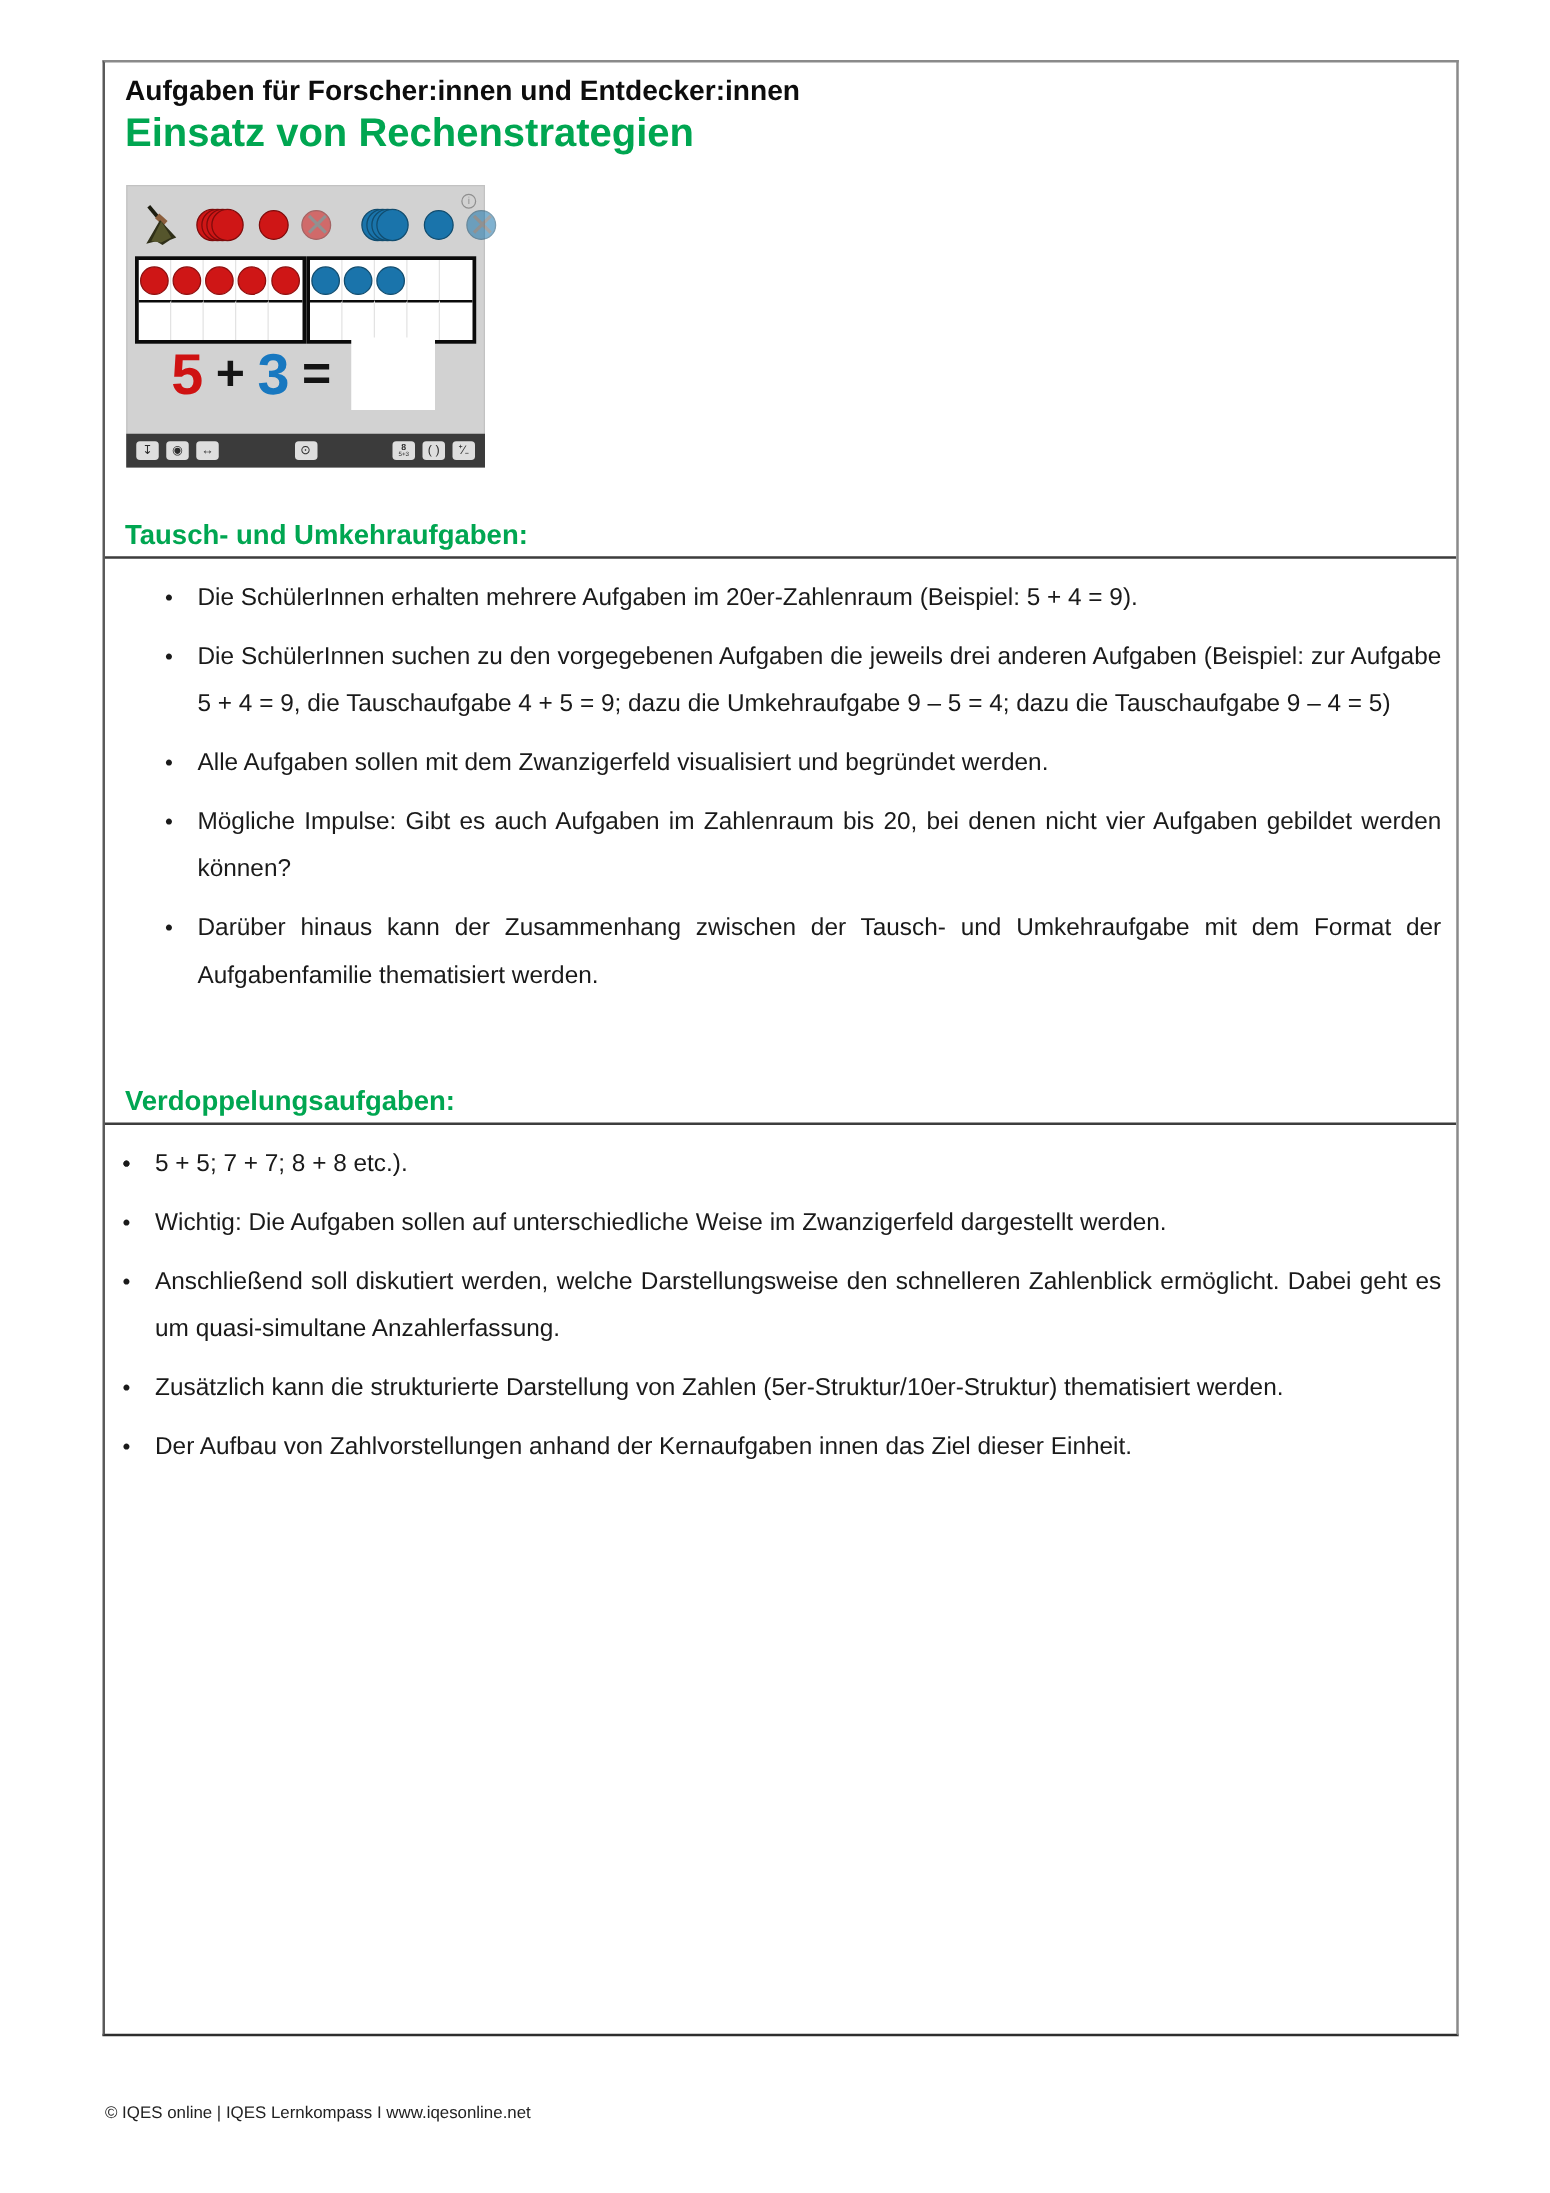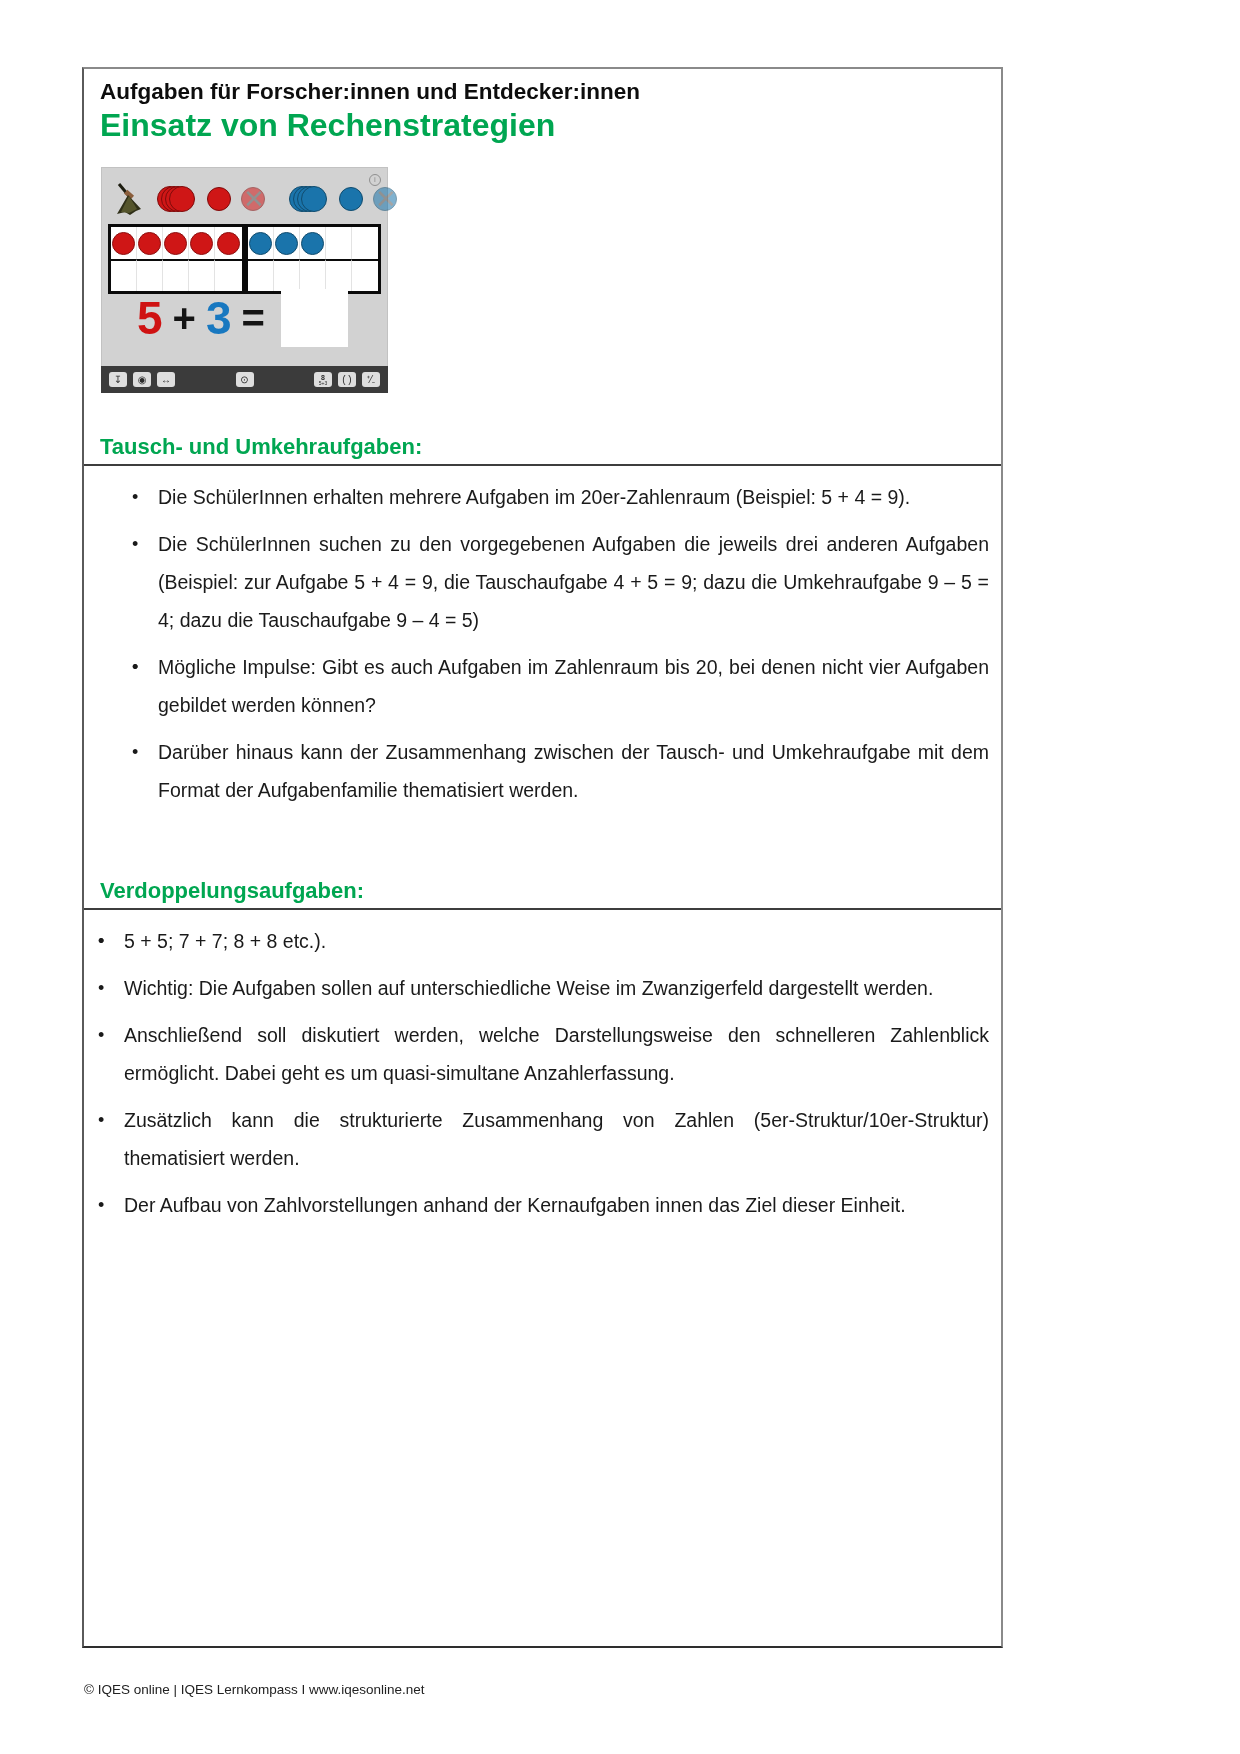--- a/index.html
+++ b/index.html
@@ -1,21 +1,21 @@
 <!DOCTYPE html>
 <html style="--accent: #00a651; --red: #cf1616; --blue: #1a74ab;"><head>
 <meta charset="utf-8">
 <style>
   * { margin:0; padding:0; box-sizing:border-box; }
   html,body { width:1240px; height:1754px; background:#ffffff;
               font-family:"Liberation Sans", sans-serif; color:#1a1a1a; }
   body { position:relative; }
 
   .page-frame {
-    position:absolute; left:82px; top:67px; width:921px; height:1581px;
+    position:absolute; left:82px; top:48px; width:1085px; height:1581px;
     border:2px solid #8a8a8a; border-left-color:#5a5a5a; border-bottom-color:#2e2e2e;
     padding:6px 12px 0 16px; background:#fff; overflow:hidden;
   }
 
   .doc-title { font-size:22.5px; font-weight:bold; color:#0d0d0d; line-height:30px; margin-top:2px; }
   .doc-subtitle { font-size:32px; font-weight:bold; color:var(--accent,#00a651); line-height:33px; margin-top:2px; }
 
   
   .app { position:relative; width:287px; height:226px; background:#d2d2d2; margin-top:25px; margin-left:1px;
          box-shadow:0 0 0 1px #c2c2c2 inset; }
@@ -183,32 +183,32 @@
         <div class="tb-icon tb-right">⁺⁄₋</div>
       </div>
   </div>
 
   <div id="sections">
       <div class="section sec-tausch">
         <div class="section-head">Tausch- und Umkehraufgaben:</div>
         <div class="list list-wide">
           <div class="item"><span class="dot">•</span><span>Die SchülerInnen erhalten mehrere Aufgaben im 20er-Zahlenraum (Beispiel: 5 + 4 = 9).</span></div>
           <div class="item"><span class="dot">•</span><span>Die SchülerInnen suchen zu den vorgegebenen Aufgaben die jeweils drei anderen Aufgaben (Beispiel: zur Aufgabe 5 + 4 = 9, die Tauschaufgabe 4 + 5 = 9; dazu die Umkehraufgabe 9 – 5 = 4; dazu die Tauschaufgabe 9 – 4 = 5)</span></div>
-          <div class="item"><span class="dot">•</span></div>
+          <div class="item"><span class="dot">•</span><span>Alle Aufgaben sollen mit dem Zwanzigerfeld visualisiert und begründet werden.</span></div>
           <div class="item"><span class="dot">•</span><span>Mögliche Impulse: Gibt es auch Aufgaben im Zahlenraum bis 20, bei denen nicht vier Aufgaben gebildet werden können?</span></div>
           <div class="item"><span class="dot">•</span><span>Darüber hinaus kann der Zusammenhang zwischen der Tausch- und Umkehraufgabe mit dem Format der Aufgabenfamilie thematisiert werden.</span></div>
         </div>
       </div>
       <div class="section sec-verdoppelung">
         <div class="section-head">Verdoppelungsaufgaben:</div>
         <div class="list list-tight">
           <div class="item"><span class="dot">•</span></div>
           <div class="item"><span class="dot">•</span><span>5 + 5; 7 + 7; 8 + 8 etc.).</span></div>
           <div class="item"><span class="dot">•</span><span>Wichtig: Die Aufgaben sollen auf unterschiedliche Weise im Zwanzigerfeld dargestellt werden.</span></div>
           <div class="item"><span class="dot">•</span><span>Anschließend soll diskutiert werden, welche Darstellungsweise den schnelleren Zahlenblick ermöglicht. Dabei geht es um quasi-simultane Anzahlerfassung.</span></div>
-          <div class="item"><span class="dot">•</span><span>Zusätzlich kann die strukturierte Zusammenhang von Zahlen (5er-Struktur/10er-Struktur) thematisiert werden.</span></div>
+          <div class="item"><span class="dot">•</span><span>Zusätzlich kann die strukturierte Darstellung von Zahlen (5er-Struktur/10er-Struktur) thematisiert werden.</span></div>
           <div class="item"><span class="dot">•</span><span>Der Aufbau von Zahlvorstellungen anhand der Kernaufgaben innen das Ziel dieser Einheit.</span></div>
         </div>
       </div>
     </div>
 </div>
 
 <div class="footer">© IQES online | IQES Lernkompass I www.iqesonline.net</div>
 
 </body></html>

